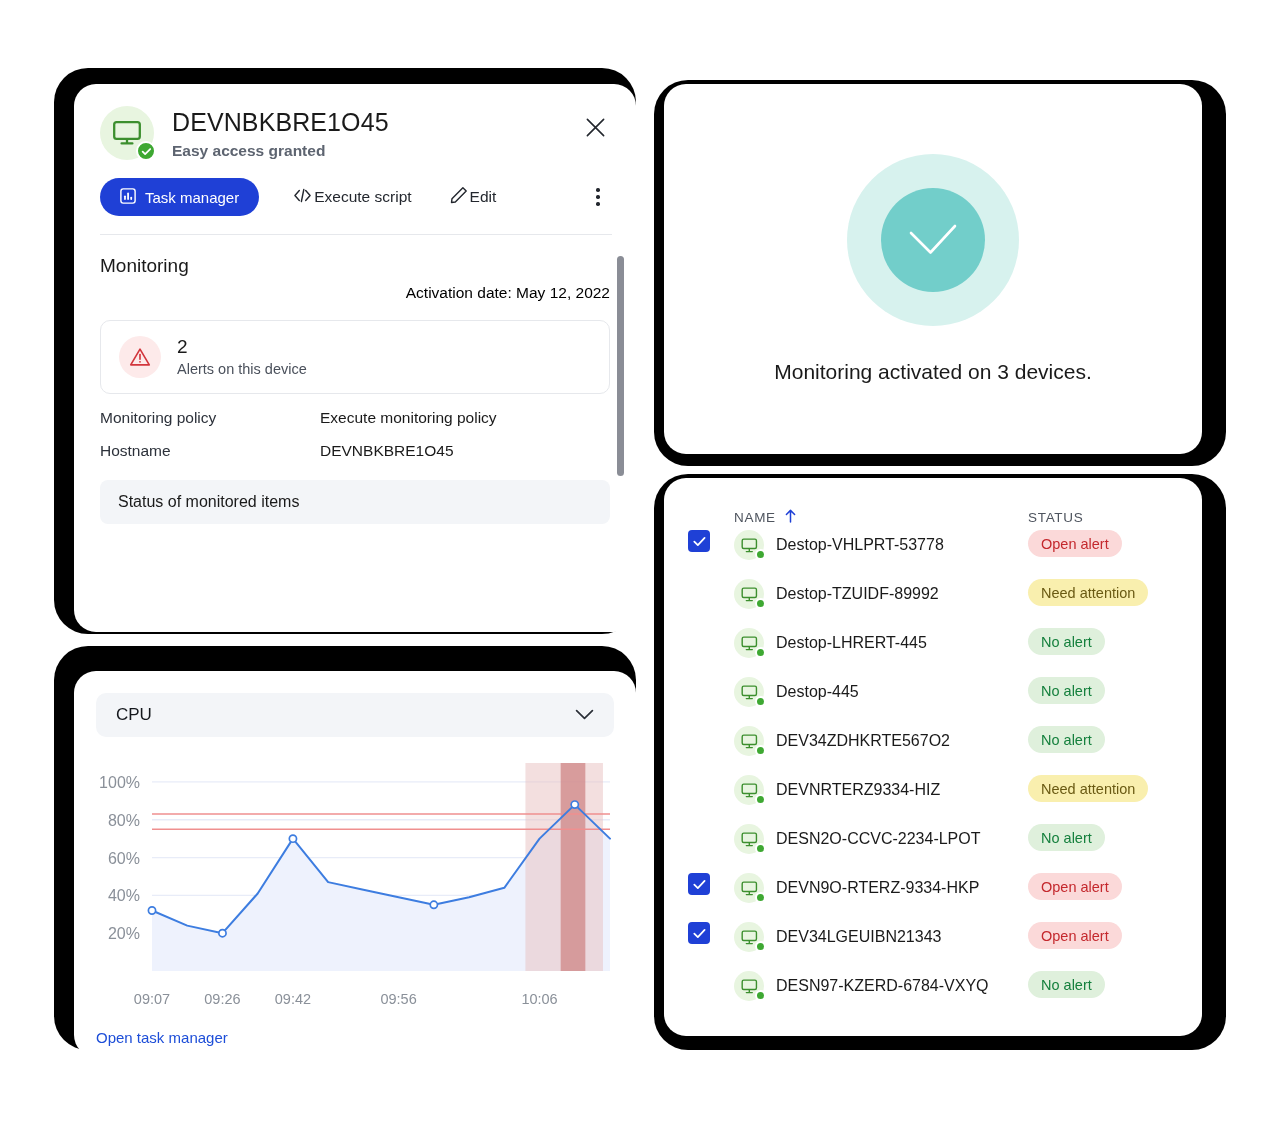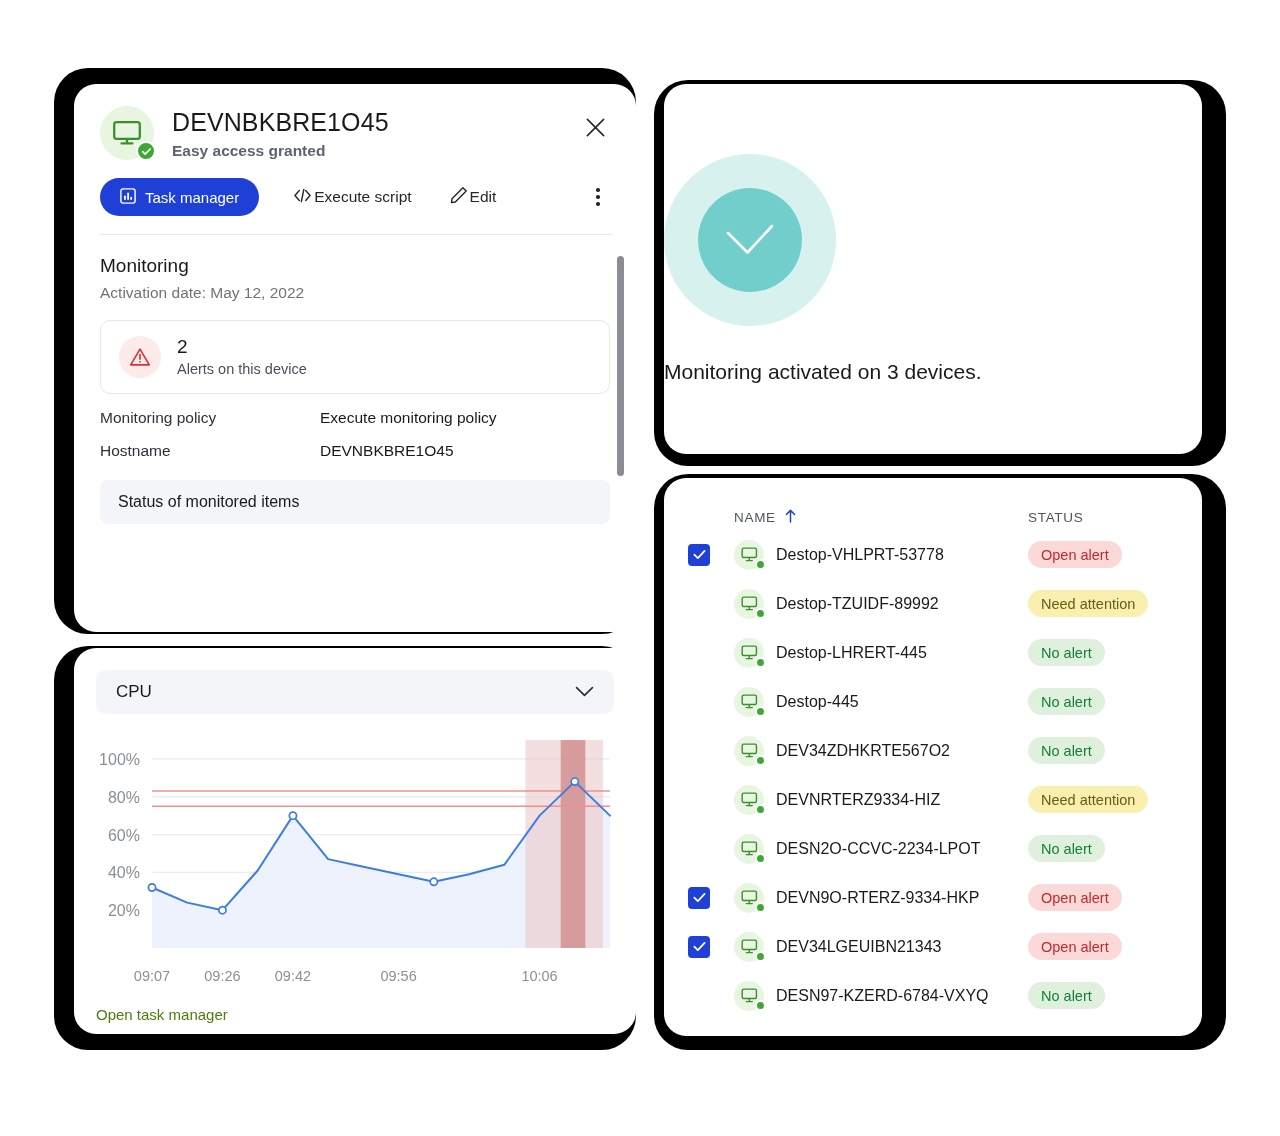--- a/index.html
+++ b/index.html
@@ -22,21 +22,21 @@
   .frame-tr { left: 654px; top: 80px;  width: 572px; height: 386px; }
   .frame-br { left: 654px; top: 474px; width: 572px; height: 576px; }
 
   .card {
     position: absolute;
     background: #ffffff;
     border-radius: 22px;
     overflow: hidden;
   }
   .card-tl { left: 74px;  top: 84px;  width: 562px; height: 548px; }
-  .card-bl { left: 74px;  top: 648px; width: 562px; height: 386px; }
+  .card-bl { left: 74px;  top: 671px; width: 562px; height: 386px; }
   .card-tr { left: 664px; top: 84px;  width: 538px; height: 370px; }
   .card-br { left: 664px; top: 478px; width: 538px; height: 558px; }
 
   
   .dev-head { display: flex; align-items: flex-start; padding: 22px 24px 0 26px; }
   .dev-avatar {
     width: 54px; height: 54px; border-radius: 50%;
     background: #e8f5e0; position: relative; flex: 0 0 auto;
     display: flex; align-items: center; justify-content: center;
   }
@@ -71,21 +71,21 @@
   }
   .kebab {
     margin-left: auto; width: 28px; height: 34px; cursor: pointer;
     display: flex; flex-direction: column; align-items: center; justify-content: center; gap: 3.5px;
   }
   .kebab i { width: 3.4px; height: 3.4px; border-radius: 50%; background: #23272e; display: block; }
 
   .divider { height: 1px; background: #e6e8ec; margin: 18px 24px 0 26px; }
 
   .sect-title { font-size: 19px; color: #1a1a1a; padding: 20px 26px 0 26px; }
-  .sect-meta { font-size: 15.5px; color: #737373; padding: 7px 26px 0 26px; }
+  .sect-meta { font-size: 15.5px; color: #000000; padding: 7px 26px 0 26px; text-align: right; }
 
   .alert-box {
     margin: 18px 26px 0 26px;
     border: 1px solid #e6e8ec; border-radius: 10px;
     height: 74px; display: flex; align-items: center; padding: 0 18px;
   }
   .alert-ic {
     width: 42px; height: 42px; border-radius: 50%; background: #fdeaea;
     display: flex; align-items: center; justify-content: center; flex: 0 0 auto;
   }
@@ -130,27 +130,27 @@
 
   .chart-wrap { position: relative; margin: 18px 22px 0 22px; height: 230px; }
   .chart-svg { display: block; }
   .xaxis {
     display: flex; margin: 6px 22px 0 22px; position: relative; height: 22px;
   }
   .xaxis span {
     position: absolute; font-size: 14.5px; color: #8a9099; transform: translateX(-50%);
   }
   .open-tm {
-    margin: 16px 22px 0 22px; font-size: 15px; color: #4d7c0f; cursor: pointer; display: inline-block;
+    margin: 16px 22px 0 22px; font-size: 15px; color: #1d4ed8; cursor: pointer; display: inline-block;
   }
 
   
   .ok-wrap {
     height: 100%; display: flex; flex-direction: column;
-    align-items: flex-start; justify-content: center; gap: 34px;
+    align-items: center; justify-content: center; gap: 34px;
   }
   .ok-outer {
     width: 172px; height: 172px; border-radius: 50%; background: #d7f2ee;
     display: flex; align-items: center; justify-content: center;
   }
   .ok-inner {
     width: 104px; height: 104px; border-radius: 50%; background: #72ceca;
     display: flex; align-items: center; justify-content: center;
   }
   .ok-text { font-size: 21px; color: #1a1a1a; }
@@ -158,21 +158,21 @@
   
   .tbl { padding: 26px 24px 0 24px; }
   .thead { display: flex; align-items: center; height: 26px; }
   .th-check { width: 46px; flex: 0 0 auto; }
   .th-name {
     flex: 1 1 auto; display: flex; align-items: center; gap: 9px;
     font-size: 13.5px; letter-spacing: .7px; color: #4e545e;
   }
   .th-status { width: 150px; flex: 0 0 auto; font-size: 13.5px; letter-spacing: .7px; color: #4e545e; }
 
-  .trow { display: flex; align-items: center; height: 49px; }
+  .trow { display: flex; align-items: flex-start; height: 49px; }
   .cell-check { width: 46px; flex: 0 0 auto; display: flex; align-items: center; }
   .cb {
     width: 22px; height: 22px; border-radius: 4px; background: #1f40d6;
     display: flex; align-items: center; justify-content: center; cursor: pointer;
   }
   .cb.off { background: transparent; }
   .cell-name { flex: 1 1 auto; display: flex; align-items: center; gap: 12px; }
   .row-ic {
     width: 30px; height: 30px; border-radius: 50%; background: #e8f5e0;
     position: relative; flex: 0 0 auto;

